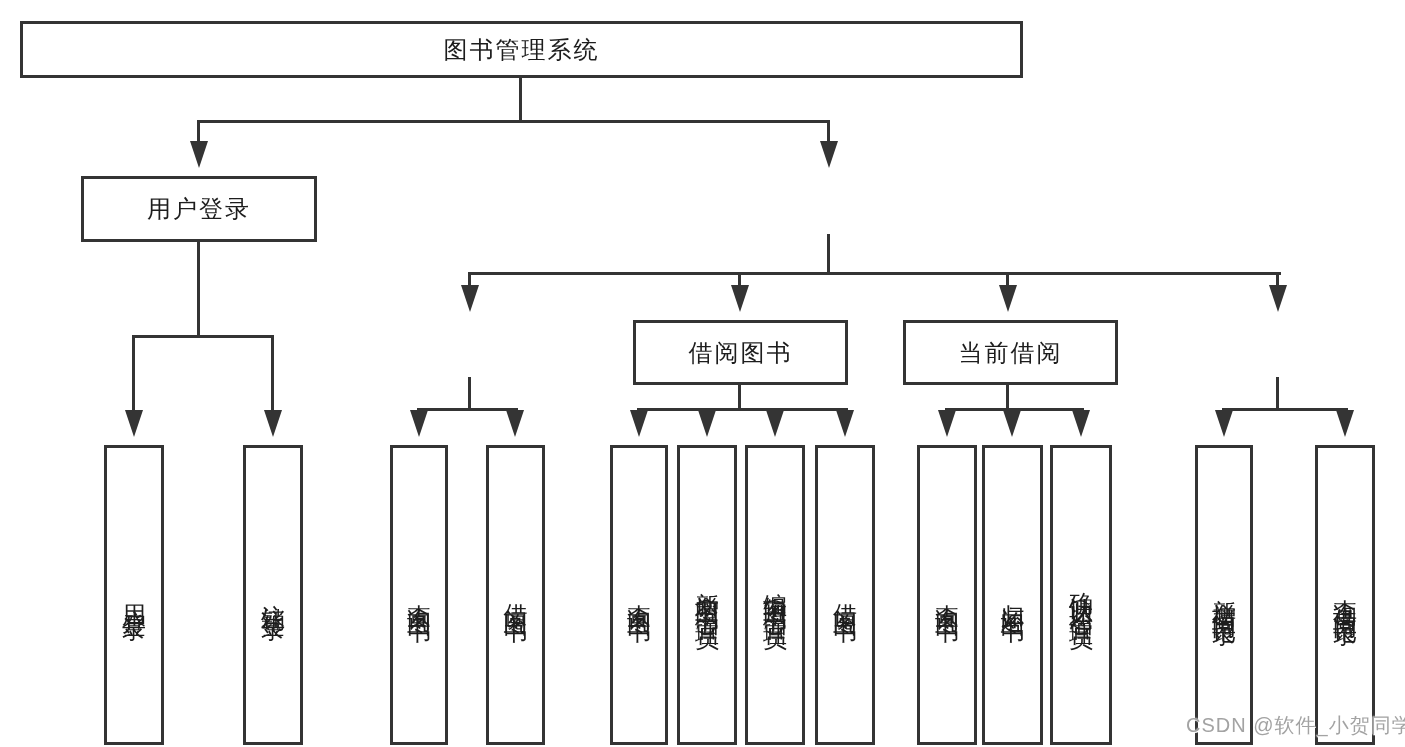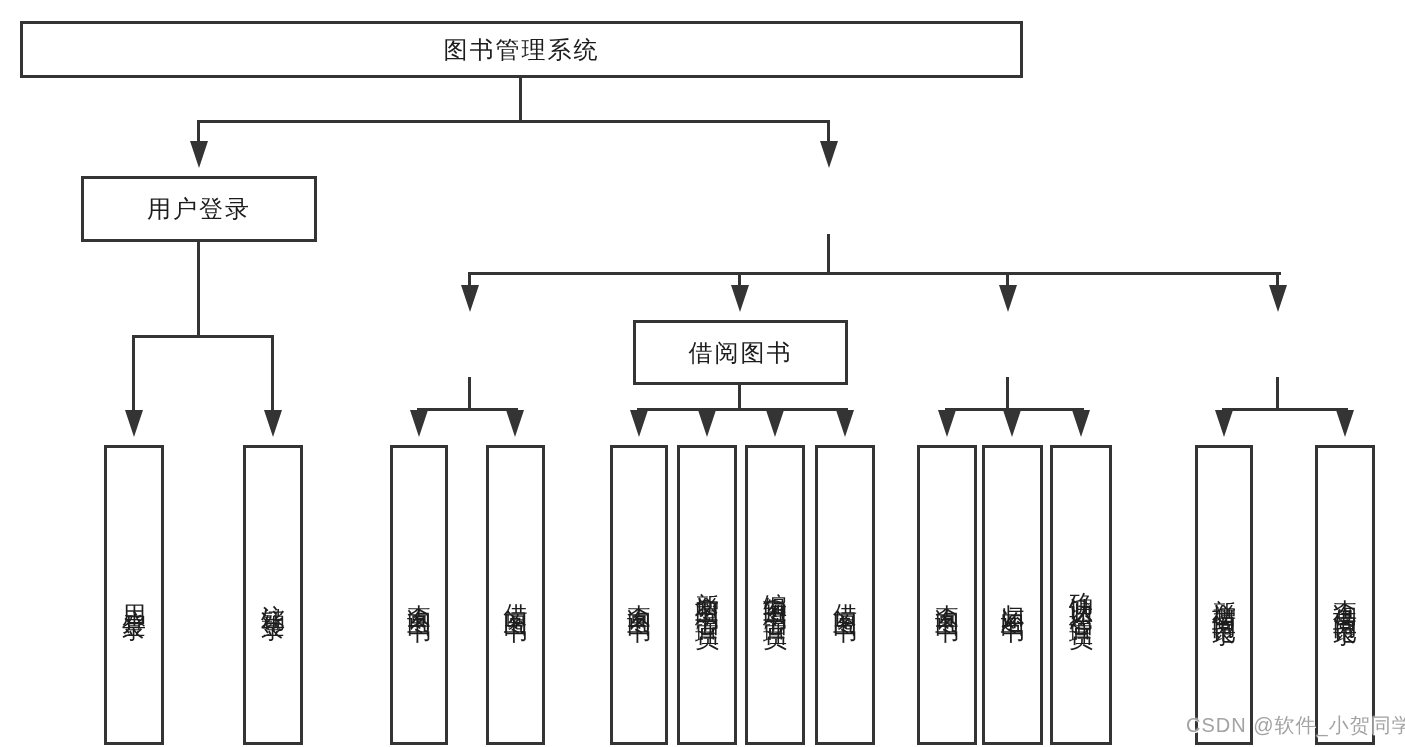--- a/index.html
+++ b/index.html
@@ -107,20 +107,23 @@
     <span class="lbl">图书管理系统</span>
   </div>
 
   <div class="node h" style="left:81px;top:168px;width:236px;height:66px">
     <span class="lbl">用户登录</span>
   </div>
 
   <div class="node h" style="left:633px;top:312px;width:215px;height:65px">
     <span class="lbl">借阅图书</span>
   </div>
+  <div class="node h" style="left:903px;top:312px;width:215px;height:65px">
+    <span class="lbl">当前借阅</span>
+  </div>
 
   <div class="node v" style="left:104px;top:437px;width:60px;height:300px">
     <span class="lbl">用户登录</span>
   </div>
   <div class="node v" style="left:243px;top:437px;width:60px;height:300px">
     <span class="lbl">注销登录</span>
   </div>
 
   <div class="node v" style="left:390px;top:437px;width:58px;height:300px">
     <span class="lbl">查询图书</span>

